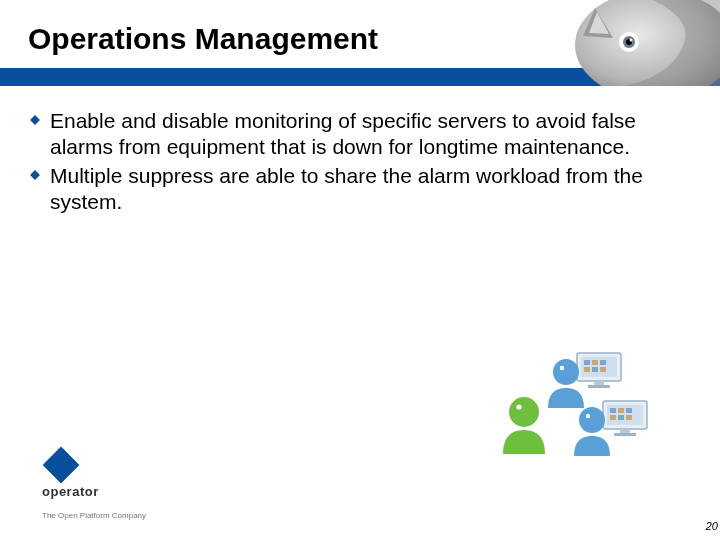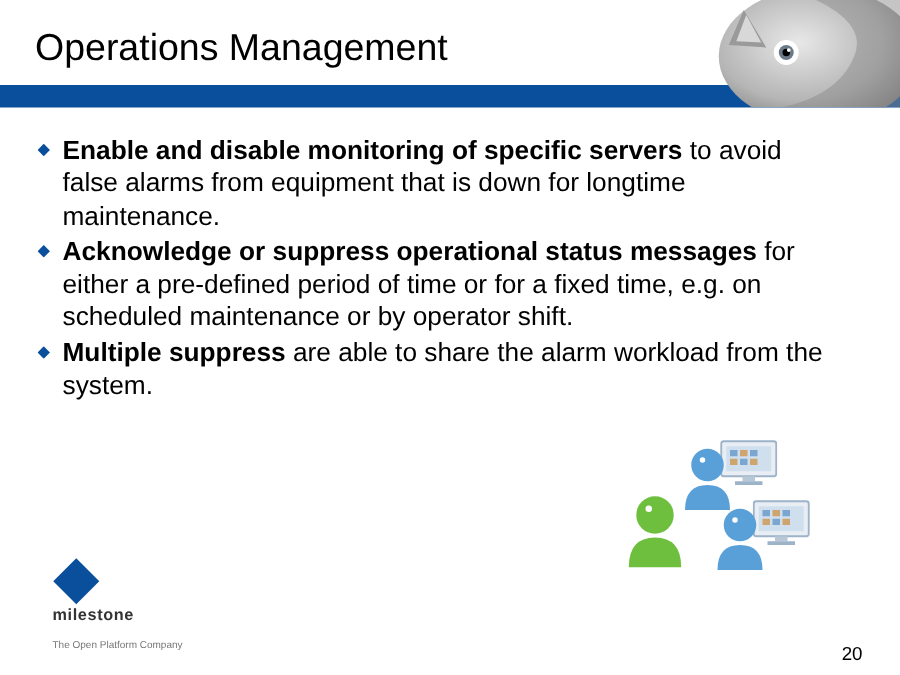--- a/index.html
+++ b/index.html
@@ -14,21 +14,21 @@
   .header {
     position: relative;
     height: 90px;
   }
   .title {
     position: absolute;
     top: 22px;
     left: 28px;
     font-size: 30px;
     color: #000;
-    font-weight: normal;
+    font-weight: bold;
     z-index: 2;
   }
   .blue-bar {
     position: absolute;
     top: 68px;
     left: 0;
     width: 720px;
     height: 18px;
     background: #0a4f9c;
     z-index: 1;
@@ -60,21 +60,21 @@
     margin-top: 7px;
     margin-right: 10px;
     flex-shrink: 0;
   }
   .diamond svg { display: block; }
   .bullet-text {
     font-size: 21px;
     line-height: 1.25;
     color: #000;
   }
-  .bullet-text b { font-weight: bold; }
+  .bullet-text b { font-weight: normal; }
   .operators-art {
     position: absolute;
     right: 60px;
     top: 352px;
     width: 170px;
     height: 110px;
   }
   .person { position: absolute; }
   .monitor {
     position: absolute;
@@ -100,24 +100,25 @@
     color: #333;
     letter-spacing: 0.5px;
   }
   .tagline {
     font-size: 8px;
     color: #777;
     margin-top: 12px;
   }
   .page-num {
     position: absolute;
-    right: 30px;
+    right: 2px;
     bottom: 8px;
-    font-size: 15px;
+    font-size: 11px;
     color: #000;
+    font-style: italic;
   }
 </style>
 </head>
 <body>
 
 <div class="header">
   <h1 class="title">Operations Management</h1>
   <div class="blue-bar"></div>
   <div class="wolf">
     <svg width="155" height="86" viewBox="0 0 155 86">
@@ -151,30 +152,20 @@
       <b>Enable and disable monitoring of specific servers</b><span> to avoid false alarms from equipment that is down for longtime maintenance.</span>
     </div>
   </div>
   <div class="bullet-item">
     <div class="diamond">
       <svg width="10" height="10" viewBox="0 0 10 10">
           <rect x="1.5" y="1.5" width="7" height="7" fill="#0a4f9c" transform="rotate(45 5 5)"></rect>
         </svg>
     </div>
     <div class="bullet-text">
-      <b>Acknowledge or suppress operational status messages</b><span> for either a pre-defined period of time or for a fixed time, e.g. on scheduled maintenance or by operator shift.</span>
-    </div>
-  </div>
-  <div class="bullet-item">
-    <div class="diamond">
-      <svg width="10" height="10" viewBox="0 0 10 10">
-          <rect x="1.5" y="1.5" width="7" height="7" fill="#0a4f9c" transform="rotate(45 5 5)"></rect>
-        </svg>
-    </div>
-    <div class="bullet-text">
       <b>Multiple suppress</b><span> are able to share the alarm workload from the system.</span>
     </div>
   </div>
 </div>
 
 <div class="operators-art">
 
   <div class="monitor" style="left:86px; top:0px;">
     <svg width="46" height="38" viewBox="0 0 46 38">
       <rect x="1" y="1" width="44" height="28" rx="2" fill="#e8eef4" stroke="#9cb3c8" stroke-width="1.5"></rect>
@@ -225,17 +216,17 @@
     <svg width="56" height="60" viewBox="0 0 56 60">
       <circle cx="28" cy="18" r="15" fill="#6fbf3f"></circle>
       <circle cx="23" cy="13" r="2.6" fill="#fff"></circle>
       <path d="M7 60 Q7 36 28 36 Q49 36 49 60 Z" fill="#6fbf3f"></path>
     </svg>
   </div>
 </div>
 
 <div class="logo-area">
   <div class="logo-diamond"></div>
-  <div class="logo-text">milestone</div>
+  <div class="logo-text">operator</div>
   <div class="tagline">The Open Platform Company</div>
 </div>
 
 <div class="page-num">20</div>
 
 </body></html>

